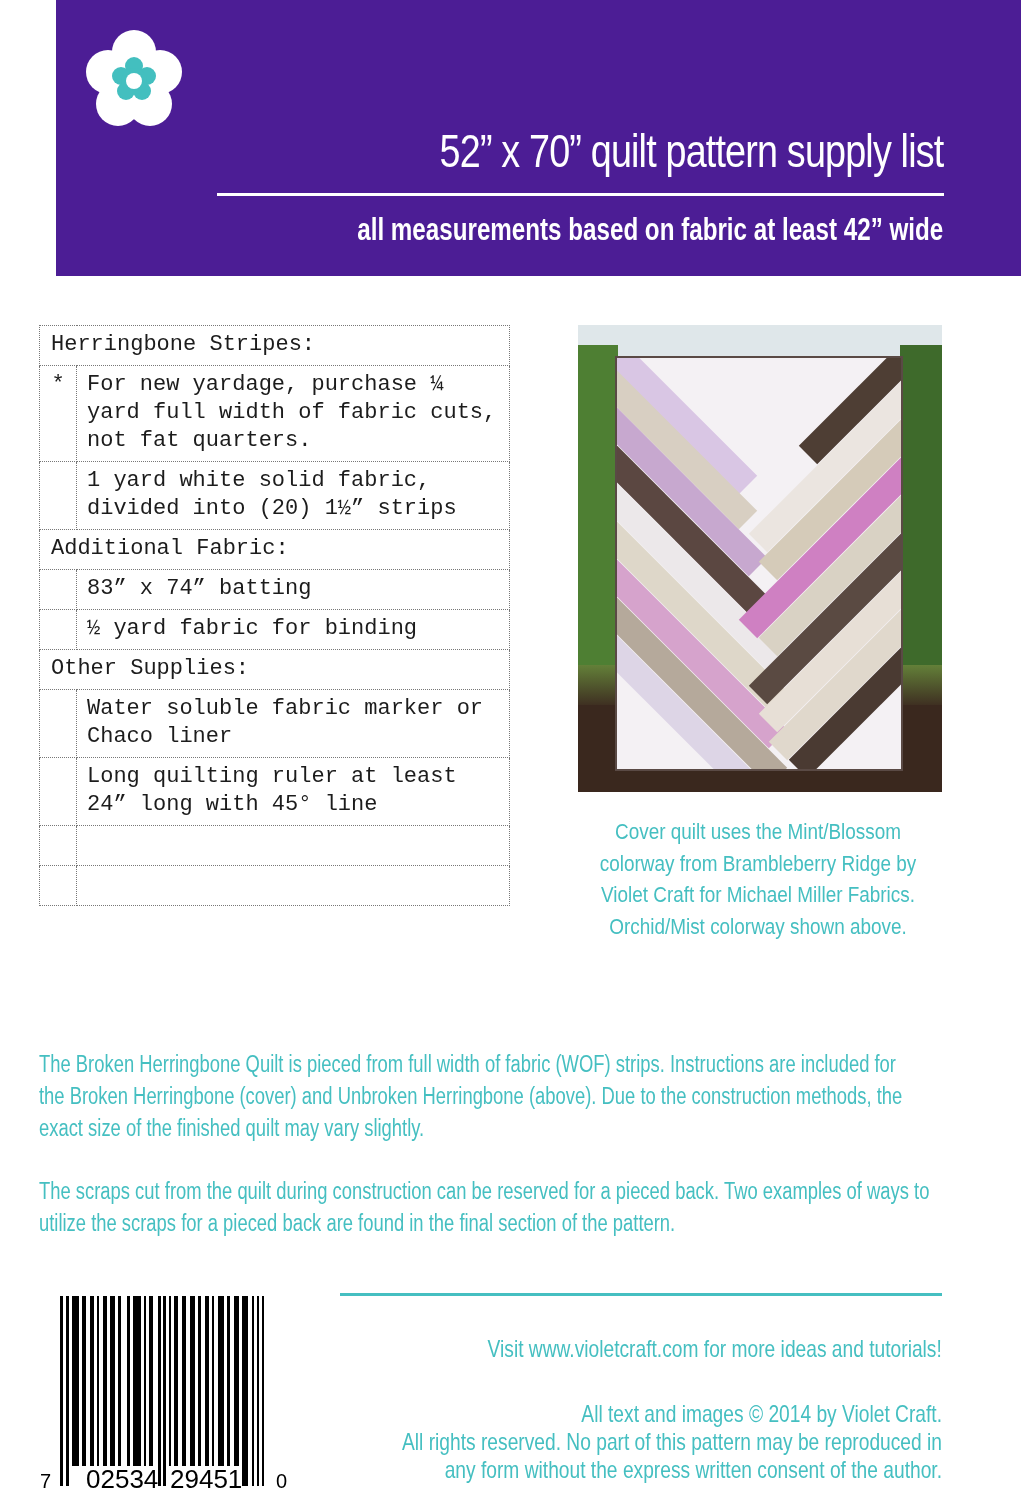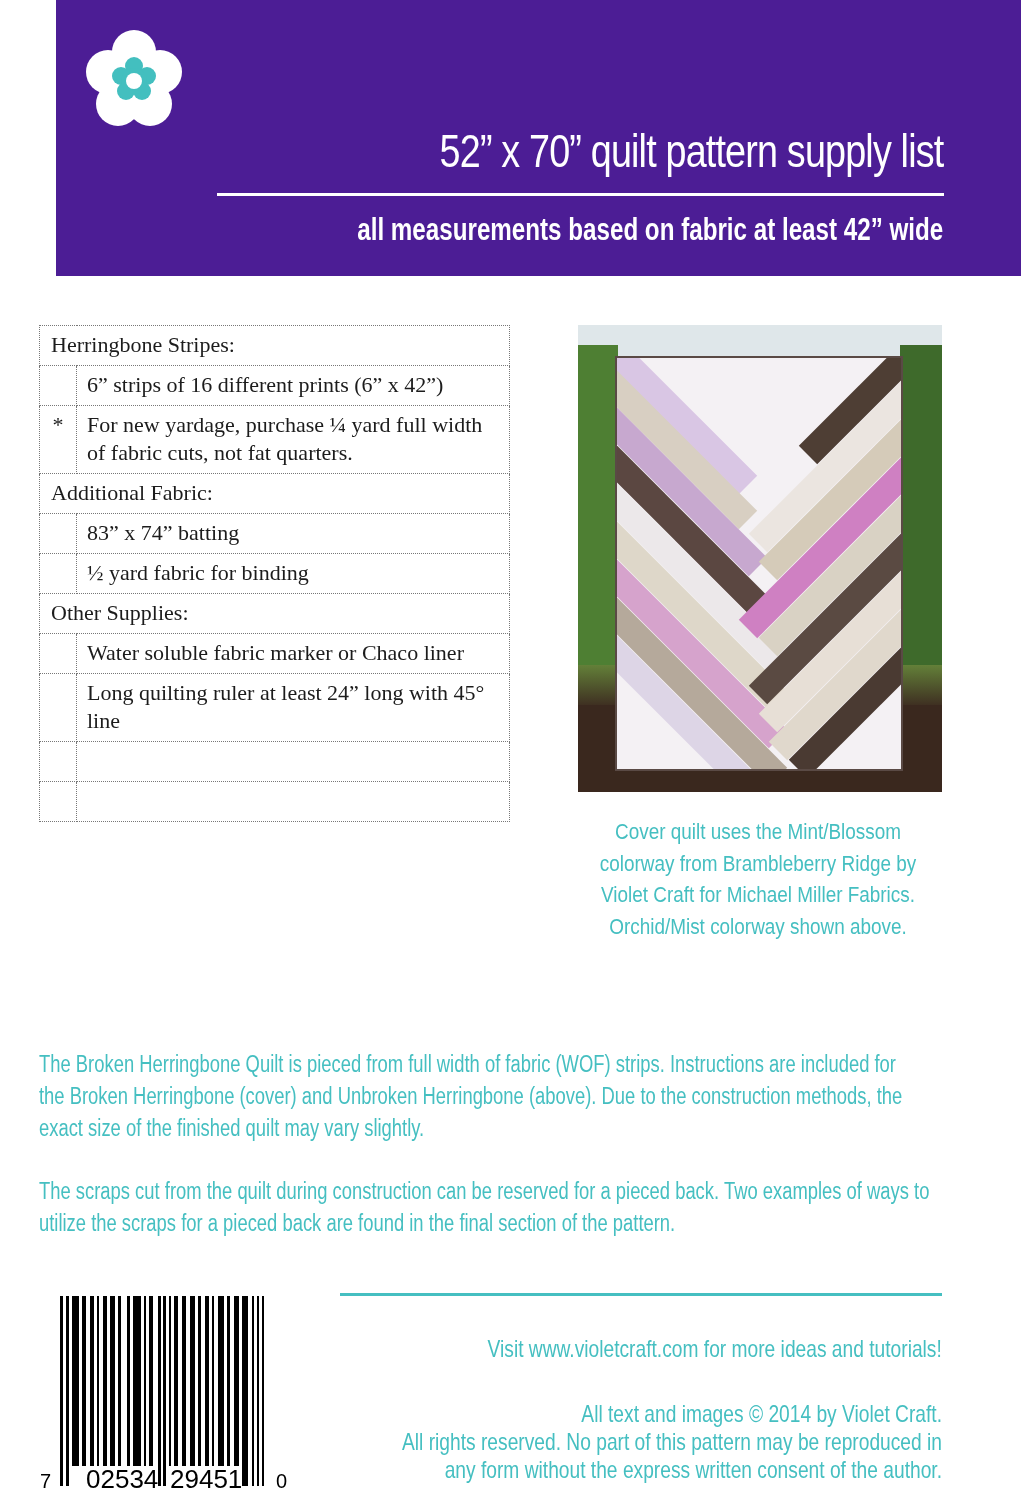--- a/index.html
+++ b/index.html
@@ -9,21 +9,21 @@
   .flower { position:absolute; left:28px; top:30px; width:100px; height:100px; }
   .title { position:absolute; right:95px; top:128px; color:#fff; font-family:"Liberation Sans", sans-serif;
            font-size:46px; letter-spacing:-1px; transform:scaleX(0.82); transform-origin:right center;
            white-space:nowrap; line-height:1; }
   .rule-white { position:absolute; left:161px; top:193px; width:727px; height:3px; background:#ffffff; }
   .subtitle { position:absolute; right:95px; top:214px; color:#fff; font-family:"Liberation Sans", sans-serif;
               font-weight:bold; font-size:31px; transform:scaleX(0.78); transform-origin:right center;
               white-space:nowrap; line-height:1; }
 
   table.supply { position:absolute; left:39px; top:325px; width:471px; border-collapse:collapse;
-                 font-family:Liberation Serif, serif; font-size:22px; color:#1c1c1c; }
+                 font-family:Liberation Mono, monospace; font-size:22px; color:#1c1c1c; }
   table.supply td { border:1px dotted #777; padding:5px 10px 6px 10px; vertical-align:top; line-height:28px; }
   table.supply td.cat { padding-left:11px; }
   table.supply td.mark { width:16px; text-align:center; padding:5px 10px; }
   table.supply tr.empty td { height:28px; }
 
   .photo { position:absolute; left:578px; top:325px; width:364px; height:467px; overflow:hidden;
            background:linear-gradient(#dde6ea 0%, #cfd9dd 10%, #5d8a3c 30%, #88b34f 55%, #6f9a40 70%, #3c2a20 82%, #2e1f18 100%); }
   .caption { position:absolute; left:562px; top:816px; width:392px; text-align:center; color:#45bfc1;
              font-size:22px; line-height:31.5px; transform:scaleX(0.86); transform-origin:center top; }
 
@@ -66,28 +66,28 @@
   <div class="rule-white"></div>
   <div class="subtitle">all measurements based on fabric at least 42” wide</div>
 </div>
 
 <table class="supply">
   <tbody>
       <tr>
         <td class="cat" colspan="2">Herringbone Stripes:</td>
       </tr>
   <tr>
-        <td class="mark"></td>
-        <td>6” strips of 16 different prints (6” x 42”)</td>
-      </tr>
-  <tr>
         <td class="mark">*</td>
         <td>For new yardage, purchase ¼ yard full width of fabric cuts, not fat quarters.</td>
       </tr>
 
+  <tr>
+        <td class="mark"></td>
+        <td>1 yard white solid fabric, divided into (20) 1½” strips</td>
+      </tr>
 
   <tr>
         <td class="cat" colspan="2">Additional Fabric:</td>
       </tr>
   <tr>
         <td class="mark"></td>
         <td>83” x 74” batting</td>
       </tr>
   <tr>
         <td class="mark"></td>

